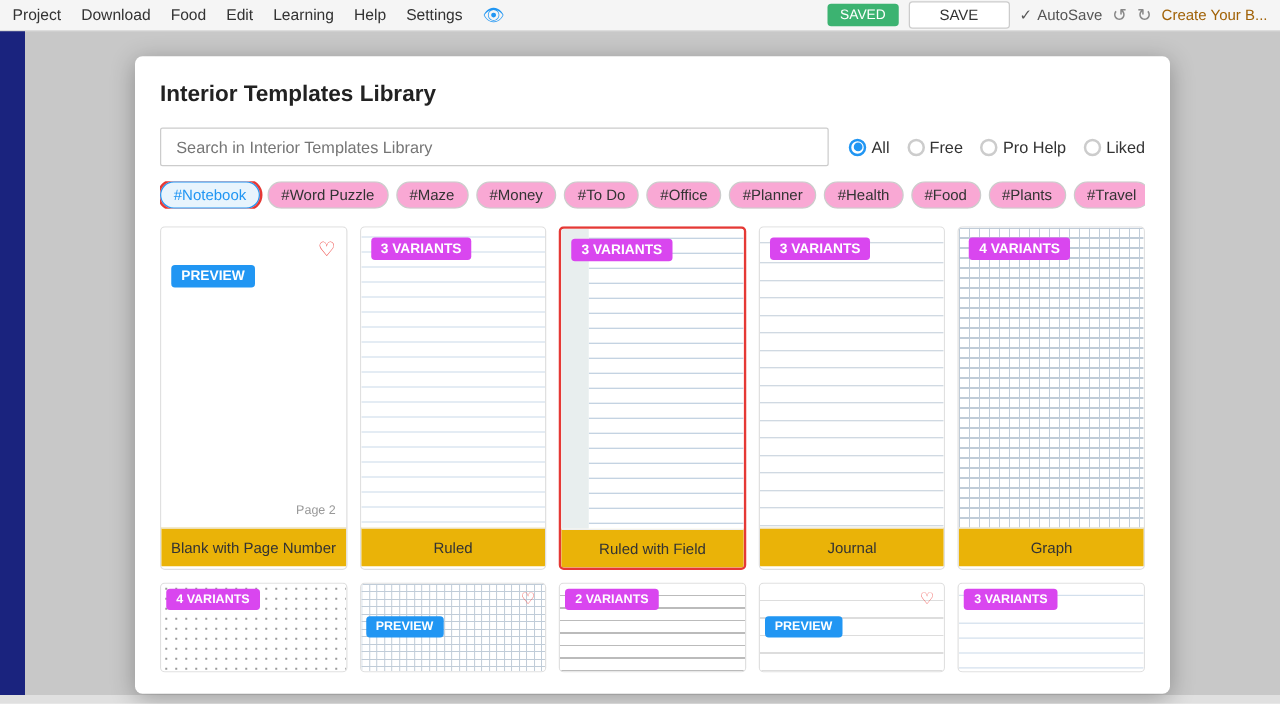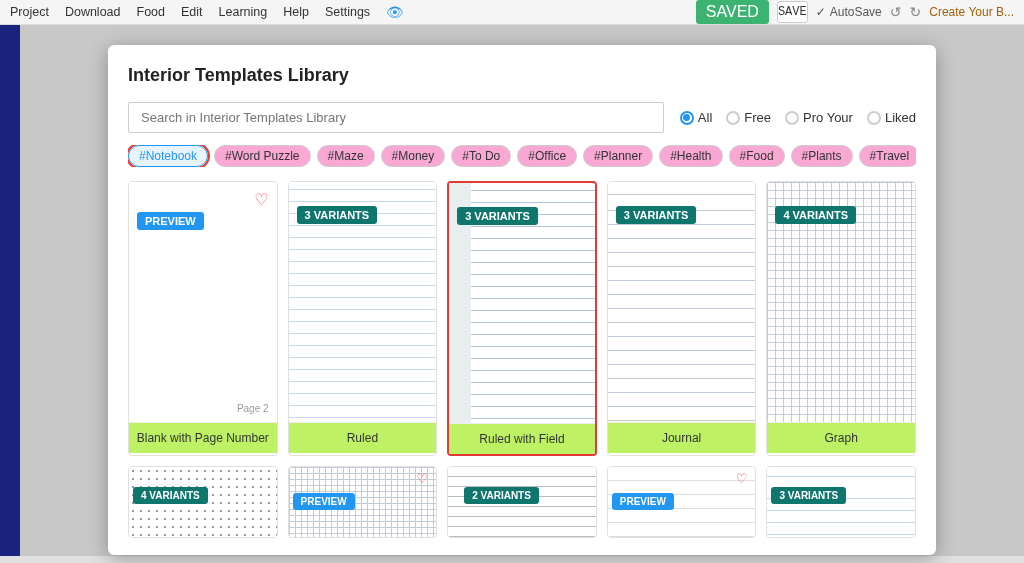--- a/index.html
+++ b/index.html
@@ -5,22 +5,22 @@
     * { box-sizing: border-box; margin: 0; padding: 0; }
     body { font-family: Arial, sans-serif; font-size: 13px; background: #e0e0e0; width: 1024px; height: 563px; overflow: hidden; }
 
     
     .menu-bar {
       display: flex; align-items: center; background: #f5f5f5; height: 25px;
       padding: 0 10px; border-bottom: 1px solid #ddd; gap: 16px;
     }
     .menu-item { color: #333; cursor: pointer; font-size: 12.5px; }
     .menu-bar-right { margin-left: auto; display: flex; align-items: center; gap: 8px; }
-    .btn-saved { background: #3cb371; color: white; border: none; padding: 3px 10px; border-radius: 3px; font-size: 16px; cursor: pointer; }
-    .btn-save { background: white; color: #333; border: 1px solid #ccc; padding: 3px 0; border-radius: 3px; font-size: 12px; cursor: pointer; font-family: Liberation Mono, monospace; }
+    .btn-saved { background: #3cb371; color: white; border: none; padding: 3px 10px; border-radius: 3px; font-size: 11px; cursor: pointer; }
+    .btn-save { background: white; color: #333; border: 1px solid #ccc; padding: 3px 24px; border-radius: 3px; font-size: 12px; cursor: pointer; }
     .autosave { display: flex; align-items: center; gap: 4px; color: #555; font-size: 12px; }
     .undo-redo { color: #888; font-size: 14px; cursor: pointer; }
     .create-btn { color: #a16207; font-size: 12px; cursor: pointer; }
     .eye-icon { color: #2196f3; font-size: 14px; cursor: pointer; }
 
     
     .main-bg {
       display: flex; height: calc(563px - 32px); background: #c8c8c8;
     }
     .left-sidebar-hint {
@@ -144,31 +144,31 @@
       padding: 8px; background: white;
     }
     .page-number-text { font-size: 10px; color: #999; }
 
     
     .badge {
       position: absolute; top: 8px; left: 8px;
       padding: 3px 8px; border-radius: 3px;
       font-size: 11px; font-weight: bold; color: white;
     }
-    .badge-green { background: #0f766e; margin-top: 16px; }
+    .badge-green { background: #d946ef; }
     .badge-blue { background: #2196f3; margin-top: 22px; }
 
     .heart-icon {
       position: absolute; top: 8px; right: 8px;
       color: #ef5350; font-size: 16px; cursor: pointer;
     }
 
     .template-label {
       text-align: center; padding: 8px 4px; font-size: 12px; color: #333;
-      border-top: 1px solid #eee; background: #bef264;
+      border-top: 1px solid #eee; background: #eab308;
     }
 
     
     .bottom-card-preview {
       width: 100%; height: 70px; background: white; overflow: hidden; position: relative;
     }
     .horizontal-lines {
       width: 100%; height: 100%;
       background-image: repeating-linear-gradient(
         to bottom, transparent, transparent 9px, #bbb 9px, #bbb 10px
@@ -221,21 +221,21 @@
           <div class="radio-item">
             <div class="radio-dot active"></div>
             <span>All</span>
           </div>
           <div class="radio-item">
             <div class="radio-dot"></div>
             <span>Free</span>
           </div>
           <div class="radio-item">
             <div class="radio-dot"></div>
-            <span>Pro Your</span>
+            <span>Pro Help</span>
           </div>
           <div class="radio-item">
             <div class="radio-dot"></div>
             <span>Liked</span>
           </div>
         </div>
       </div>
 
       <div class="tags-row">
         <span class="tag active">#Notebook</span>
@@ -312,21 +312,21 @@
             <div class="graph-small"></div>
           </div>
           <span class="badge badge-blue" style="top:4px;left:4px;font-size:10px;">PREVIEW</span>
           <span class="heart-icon" style="top:4px;font-size:13px;">♡</span>
         </div>
 
         <div class="template-card">
           <div class="bottom-card-preview">
             <div class="horizontal-lines"></div>
           </div>
-          <span class="badge badge-green" style="top:4px;left:16px;font-size:10px;">2 VARIANTS</span>
+          <span class="badge badge-green" style="top:4px;left:4px;font-size:10px;">2 VARIANTS</span>
         </div>
 
         <div class="template-card">
           <div class="bottom-card-preview">
             <div class="light-lines"></div>
           </div>
           <span class="badge badge-blue" style="top:4px;left:4px;font-size:10px;">PREVIEW</span>
           <span class="heart-icon" style="top:4px;font-size:13px;">♡</span>
         </div>
 

